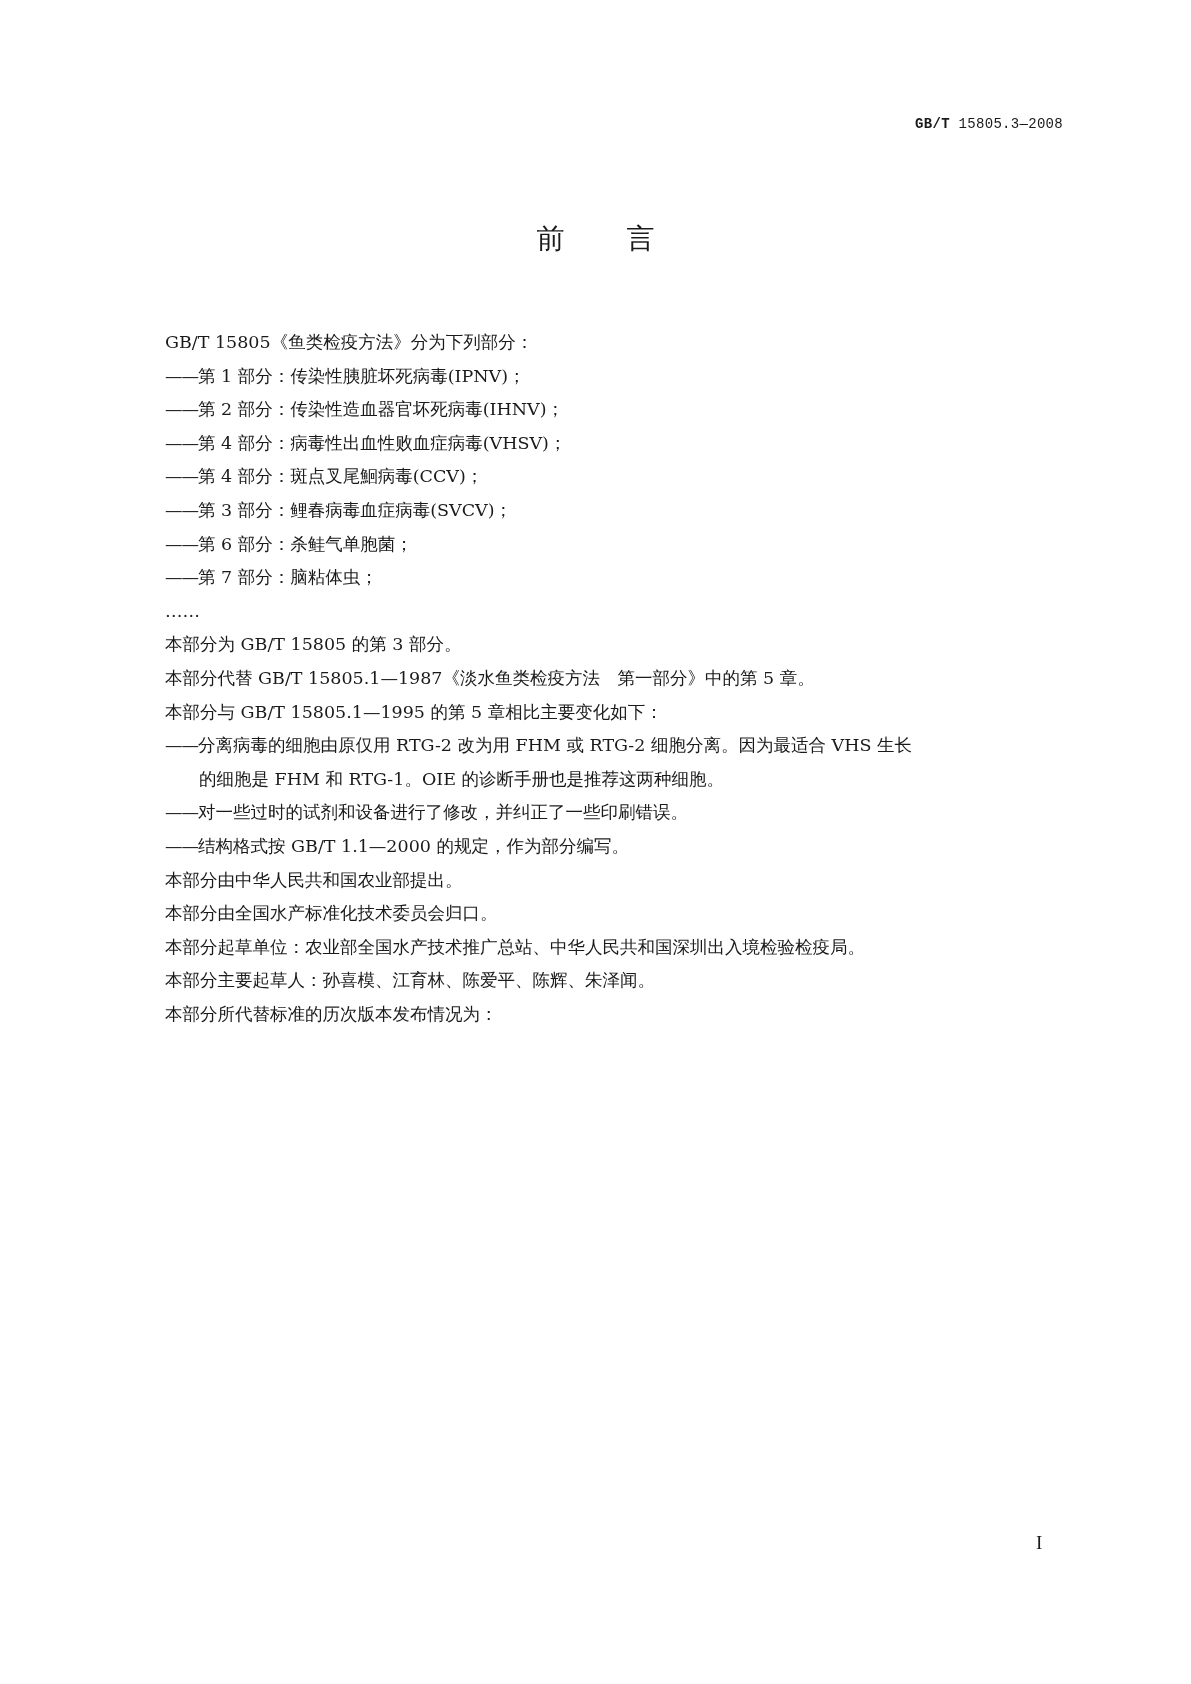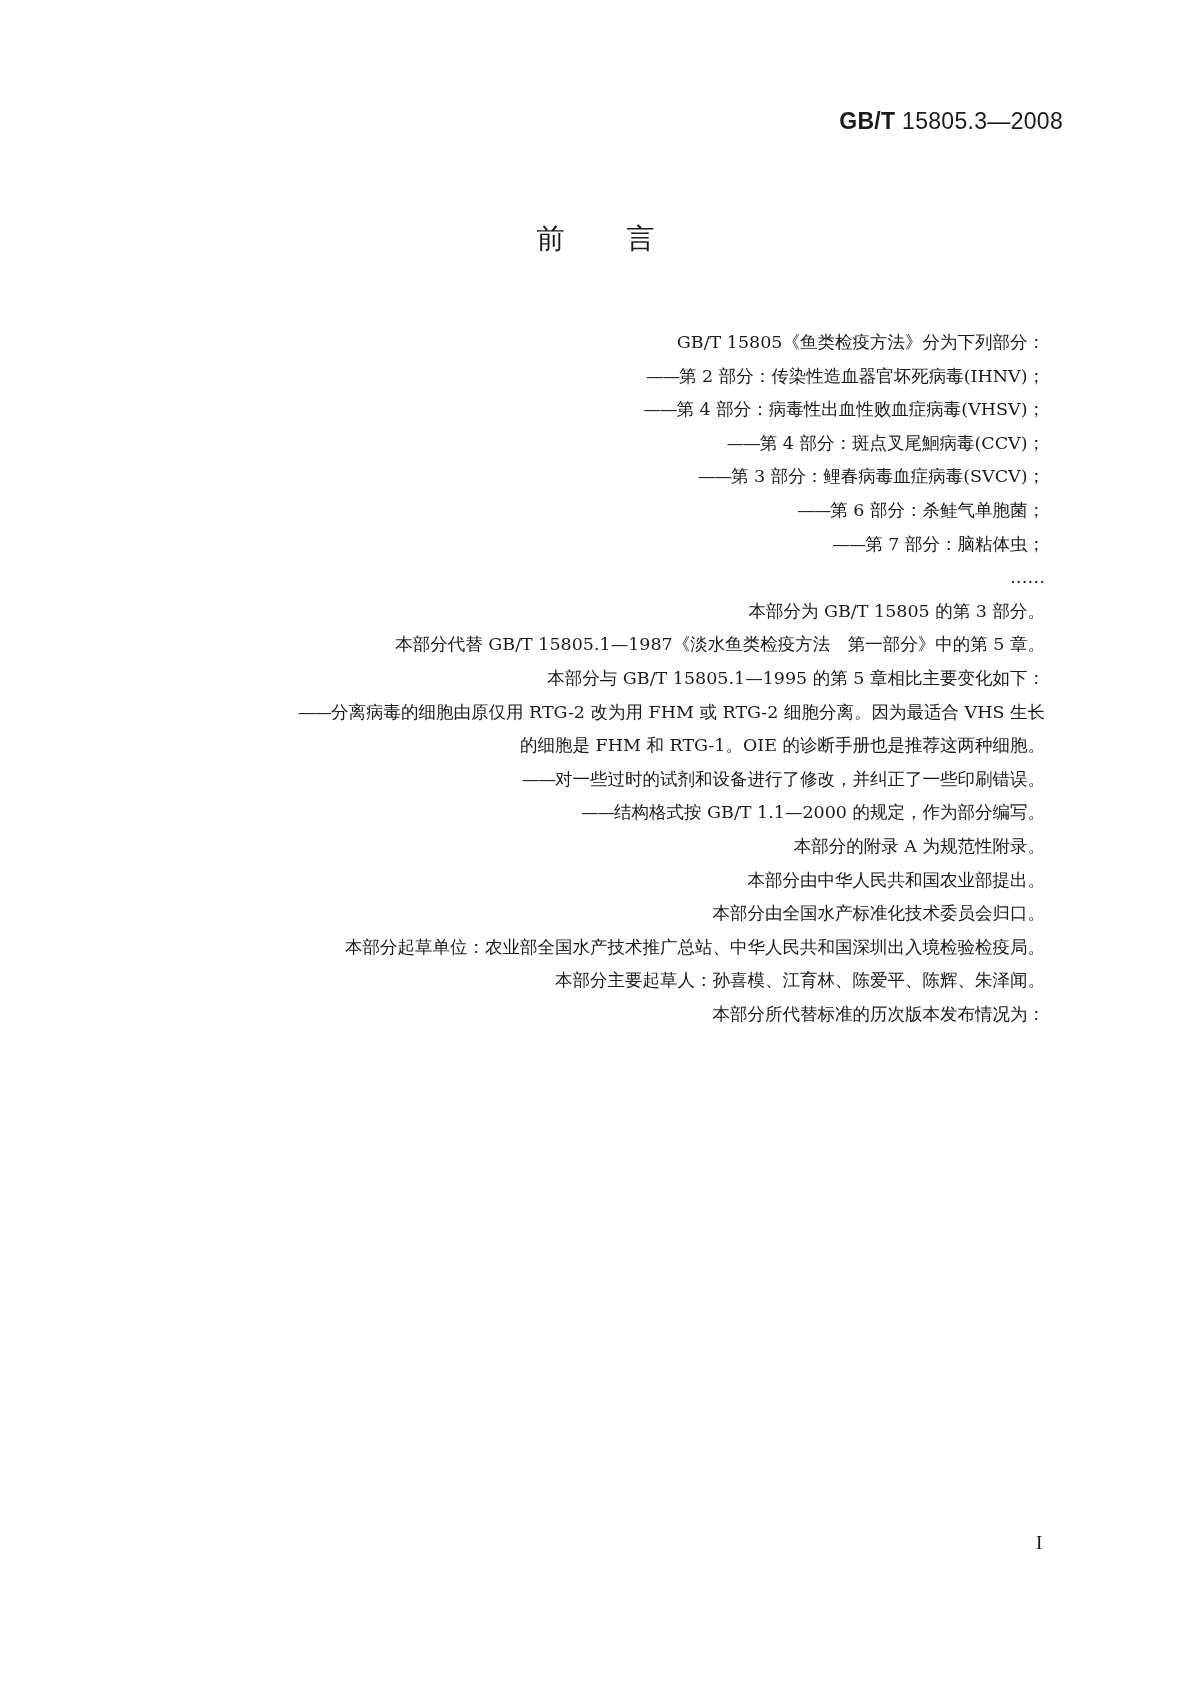--- a/index.html
+++ b/index.html
@@ -10,25 +10,25 @@
     body {
       width: 1191px;
       height: 1684px;
       position: relative;
       overflow: hidden;
       color: #1a1a1a;
       font-family: "DejaVu Serif", "Liberation Serif", serif;
     }
     .std-code {
       position: absolute;
-      top: 108px;
+      top: 116px;
       right: 128px;
-      font-size: 23px;
+      font-size: 14px;
       letter-spacing: 0.3px;
-      font-family: Liberation Sans, sans-serif;
+      font-family: Liberation Mono, monospace;
     }
     .std-code .bold {
       font-weight: bold;
     }
     .title {
       position: absolute;
       top: 220px;
       left: 0;
       width: 100%;
       text-align: center;
@@ -39,21 +39,20 @@
     }
     .title span { display: inline-block; }
     .title .gap { width: 62px; }
     .body-text {
       position: absolute;
       top: 326px;
       left: 165px;
       width: 880px;
       font-size: 17.5px;
       line-height: 33.6px;
-      text-align: right;
     }
     .line {
       white-space: nowrap;
       height: 33.6px;
     }
     .line.indent {
       padding-left: 34px;
     }
     .dash {
       display: inline-block;
@@ -74,35 +73,35 @@
   <span class="bold">GB/T</span>
   <span>15805.3—2008</span>
 </div>
 
 <div class="title">
   <span>前</span><span class="gap"></span><span>言</span>
 </div>
 
 <div class="body-text" id="body-text">
     <div class="line"><span>GB/T 15805《鱼类检疫方法》分为下列部分：</span></div>
+    <div class="line"><span class="dash">——</span><span>第 1 部分：传染性胰脏坏死病毒(IPNV)；</span></div>
     <div class="line"><span class="dash">——</span><span>第 2 部分：传染性造血器官坏死病毒(IHNV)；</span></div>
     <div class="line"><span class="dash">——</span><span>第 4 部分：病毒性出血性败血症病毒(VHSV)；</span></div>
     <div class="line"><span class="dash">——</span><span>第 4 部分：斑点叉尾鮰病毒(CCV)；</span></div>
     <div class="line"><span class="dash">——</span><span>第 3 部分：鲤春病毒血症病毒(SVCV)；</span></div>
     <div class="line"><span class="dash">——</span><span>第 6 部分：杀鲑气单胞菌；</span></div>
     <div class="line"><span class="dash">——</span><span>第 7 部分：脑粘体虫；</span></div>
     <div class="line"><span>……</span></div>
     <div class="line"><span>本部分为 GB/T 15805 的第 3 部分。</span></div>
     <div class="line"><span>本部分代替 GB/T 15805.1—1987《淡水鱼类检疫方法　第一部分》中的第 5 章。</span></div>
     <div class="line"><span>本部分与 GB/T 15805.1—1995 的第 5 章相比主要变化如下：</span></div>
     <div class="line"><span class="dash">——</span><span>分离病毒的细胞由原仅用 RTG-2 改为用 FHM 或 RTG-2 细胞分离。因为最适合 VHS 生长</span></div>
     <div class="line indent"><span>的细胞是 FHM 和 RTG-1。OIE 的诊断手册也是推荐这两种细胞。</span></div>
     <div class="line"><span class="dash">——</span><span>对一些过时的试剂和设备进行了修改，并纠正了一些印刷错误。</span></div>
     <div class="line"><span class="dash">——</span><span>结构格式按 GB/T 1.1—2000 的规定，作为部分编写。</span></div>
-    <div class="line"><span>本部分的附录 A 为规范性附录。</span></div>
     <div class="line"><span>本部分由中华人民共和国农业部提出。</span></div>
     <div class="line"><span>本部分由全国水产标准化技术委员会归口。</span></div>
     <div class="line"><span>本部分起草单位：农业部全国水产技术推广总站、中华人民共和国深圳出入境检验检疫局。</span></div>
     <div class="line"><span>本部分主要起草人：孙喜模、江育林、陈爱平、陈辉、朱泽闻。</span></div>
     <div class="line"><span>本部分所代替标准的历次版本发布情况为：</span></div>
   </div>
 
 <div class="page-num">I</div>
 
 </body></html>

